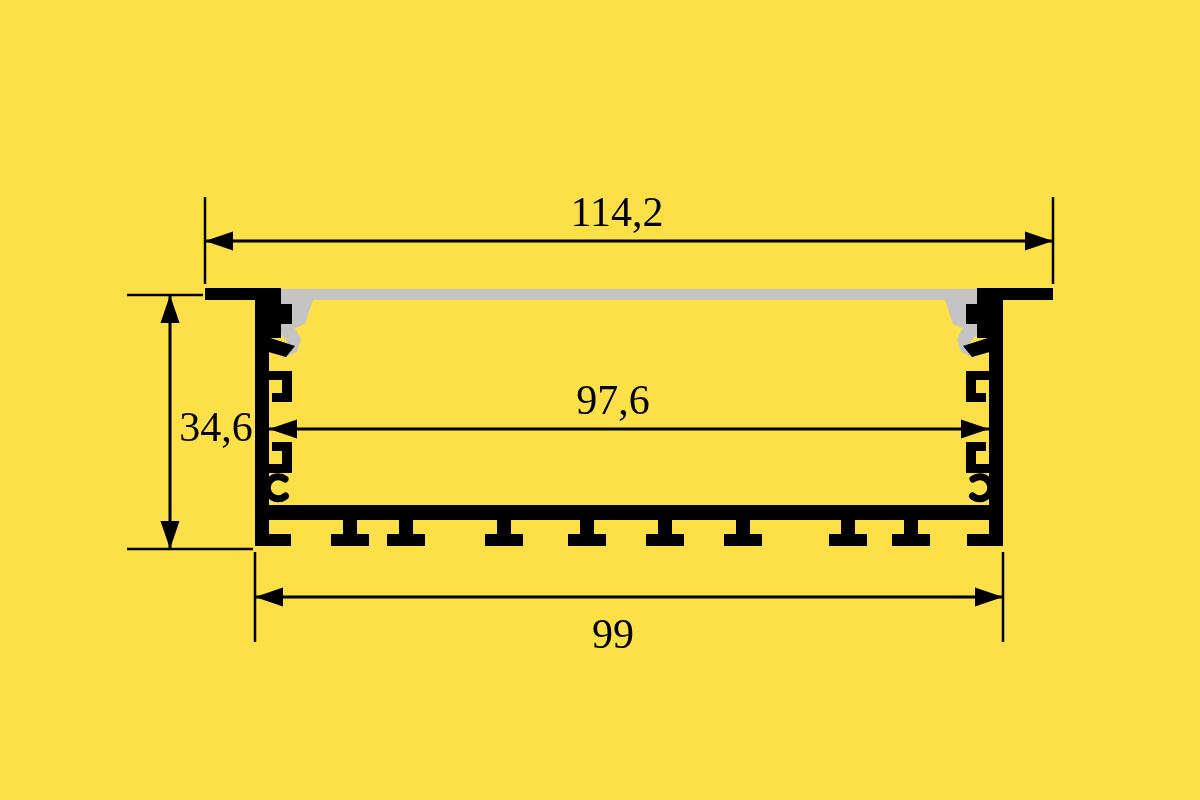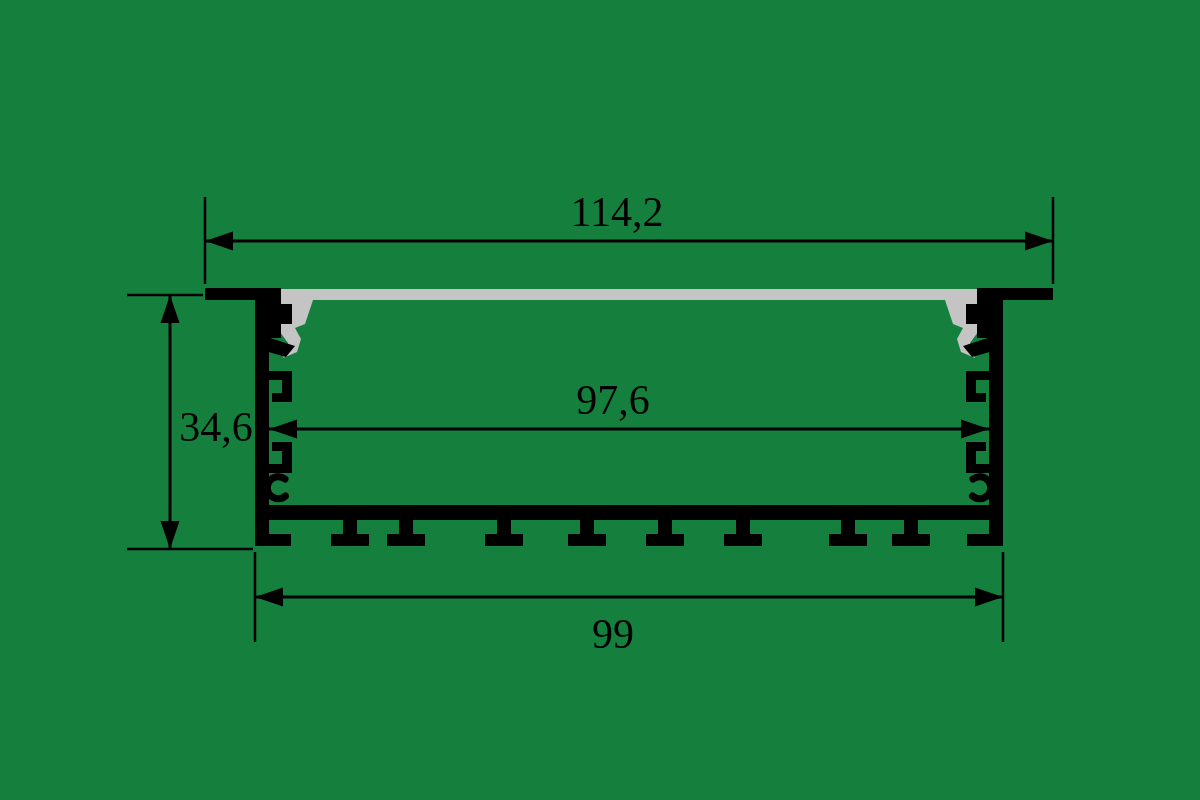--- a/index.html
+++ b/index.html
@@ -4,21 +4,21 @@
 <style>
   html, body {
     margin: 0;
     padding: 0;
     background: #ffffff;
   }
   .stage {
     position: relative;
     width: 1200px;
     height: 800px;
-    background: #15803d;
+    background: #fde047;
     overflow: hidden;
     text-align: right;
   }
   svg {
     display: block;
     color: #000000;
   }
   .dim-label {
     font-family: "Liberation Serif", "DejaVu Serif", serif;
     font-size: 42px;

